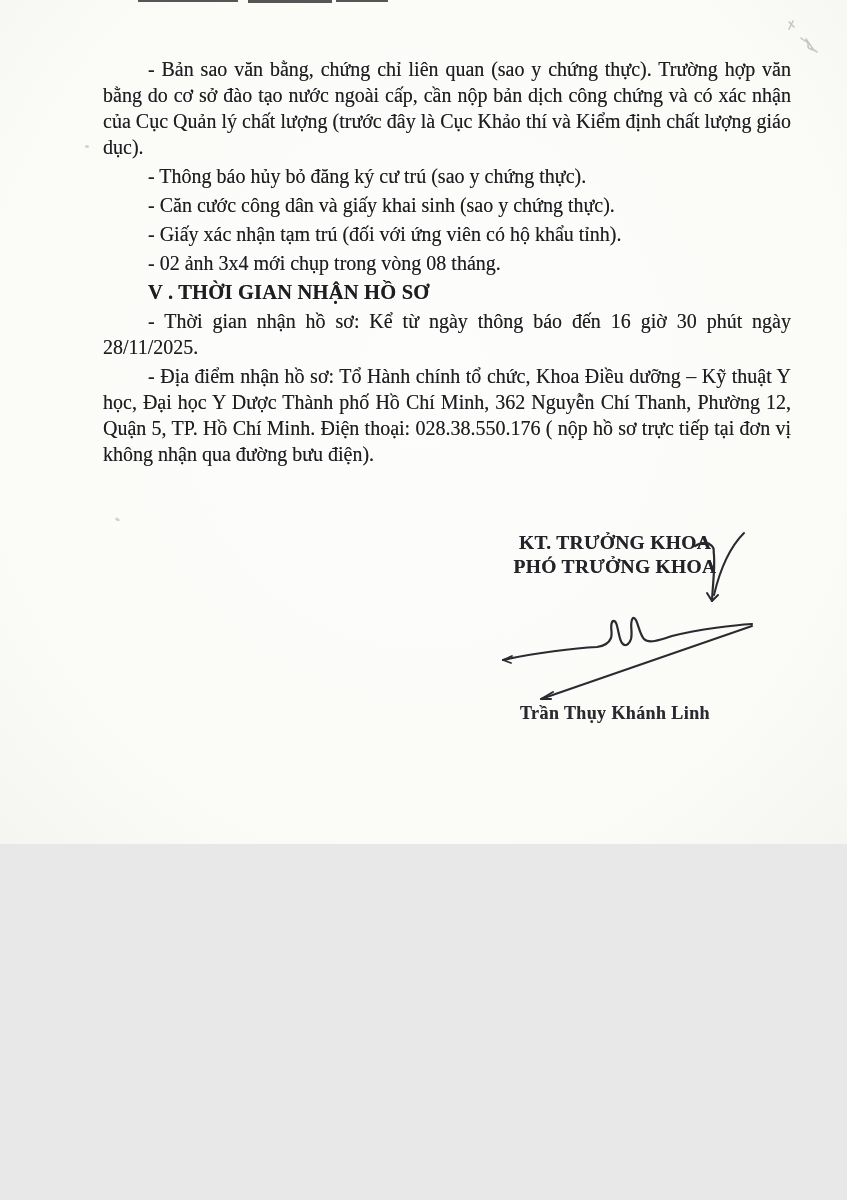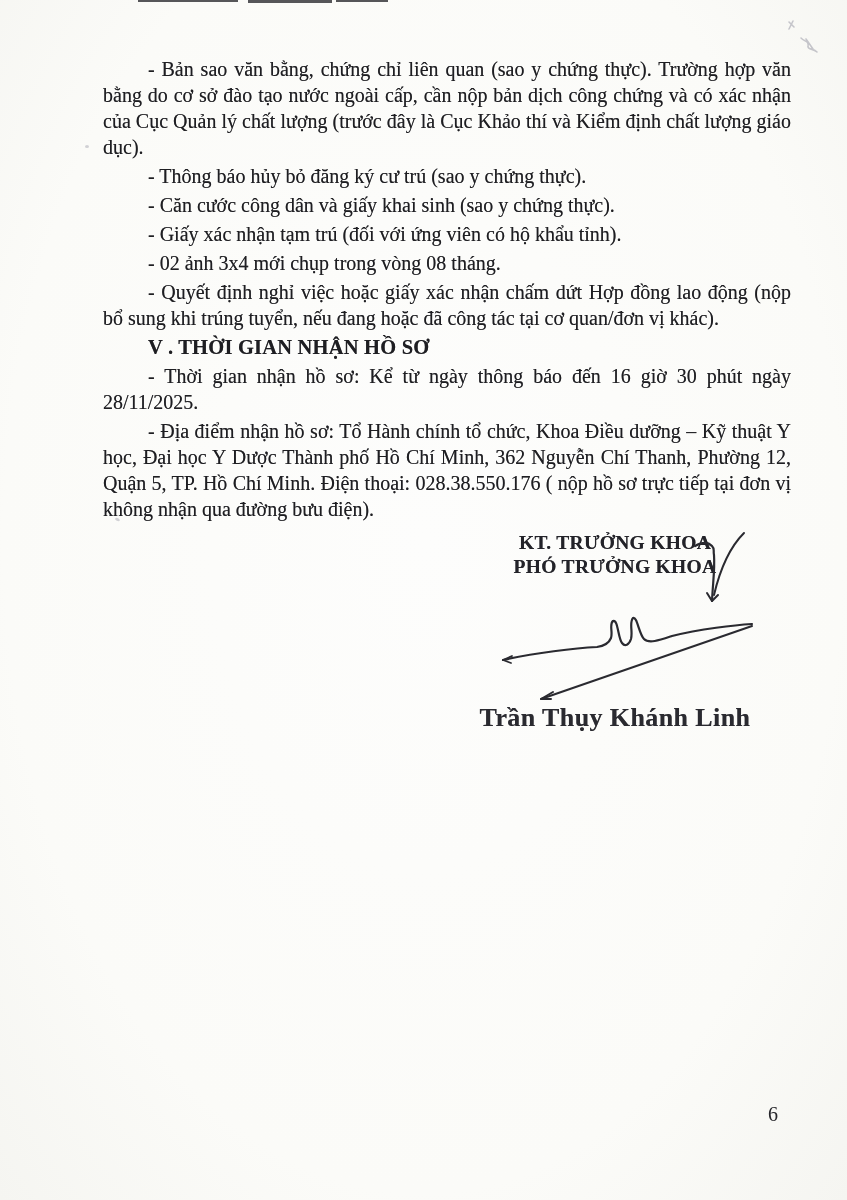--- a/index.html
+++ b/index.html
@@ -1,18 +1,18 @@
 <!DOCTYPE html>
 <html><head>
 <meta charset="utf-8">
 <style>
   html,body{margin:0;padding:0;background:#e8e8e8;}
   .page{
     position:relative;
-    width:847px;height:1200px;
+    width:847px;height:844px;
     margin:0 auto;
     background:#fbfbf9;
     background-image:radial-gradient(ellipse at 50% 45%, #fdfdfc 0%, #fbfbf8 70%, #f5f5f1 100%);
     font-family:"Liberation Serif","DejaVu Serif",serif;
     color:#1e1e22;
     overflow:hidden;
   }
   .content{
     position:absolute;left:103px;top:56px;width:688px;
   }
@@ -43,21 +43,21 @@
     color:#232329;
     text-shadow:0 0 0.4px rgba(25,25,30,0.6);
   }
   .sig-svg{position:absolute;left:490px;top:602px;}
   .tick-svg{position:absolute;left:685px;top:527px;}
   .corner-svg{position:absolute;left:770px;top:12px;opacity:.65;}
   .sig-name{
     position:absolute;left:455px;top:703px;width:320px;
     text-align:center;
     font-weight:700;
-    font-size:26px;
+    font-size:18px;
     letter-spacing:0.4px;
     color:#2a2a30;
     text-shadow:0 0 0.4px rgba(25,25,30,0.5);
   }
   .page-num{
     position:absolute;left:752px;top:1103px;width:42px;
     text-align:center;font-size:20px;color:#26262b;
   }
   .edge-seg{position:absolute;top:0;background:#38383d;opacity:.85;}
   .seg1{left:138px;width:100px;height:2px;}
@@ -85,21 +85,20 @@
 
   <div class="noise-dot dot1"></div>
   <div class="noise-dot dot2"></div>
 
   <div class="content">
     <p class="body">- Bản sao văn bằng, chứng chỉ liên quan (sao y chứng thực). Trường hợp văn bằng do cơ sở đào tạo nước ngoài cấp, cần nộp bản dịch công chứng và có xác nhận của Cục Quản lý chất lượng (trước đây là Cục Khảo thí và Kiểm định chất lượng giáo dục).</p>
     <p class="body">- Thông báo hủy bỏ đăng ký cư trú (sao y chứng thực).</p>
     <p class="body">- Căn cước công dân và giấy khai sinh (sao y chứng thực).</p>
     <p class="body">- Giấy xác nhận tạm trú (đối với ứng viên có hộ khẩu tỉnh).</p>
     <p class="body">- 02 ảnh 3x4 mới chụp trong vòng 08 tháng.</p>
-    <p class="body">- Quyết định nghỉ việc hoặc giấy xác nhận chấm dứt Hợp đồng lao động (nộp bổ sung khi trúng tuyển, nếu đang hoặc đã công tác tại cơ quan/đơn vị khác).</p>
     <h3 class="section">V . THỜI GIAN NHẬN HỒ SƠ</h3>
     <p class="body">- Thời gian nhận hồ sơ: Kể từ ngày thông báo đến 16 giờ 30 phút ngày 28/11/2025.</p>
     <p class="body">- Địa điểm nhận hồ sơ: Tổ Hành chính tổ chức, Khoa Điều dưỡng – Kỹ thuật Y học, Đại học Y Dược Thành phố Hồ Chí Minh, 362 Nguyễn Chí Thanh, Phường 12, Quận 5, TP. Hồ Chí Minh. Điện thoại: 028.38.550.176 ( nộp hồ sơ trực tiếp tại đơn vị không nhận qua đường bưu điện).</p>
   </div>
 
   <div class="sig-title">
     <div>KT. TRƯỞNG KHOA</div>
     <div>PHÓ TRƯỞNG KHOA</div>
   </div>
 

